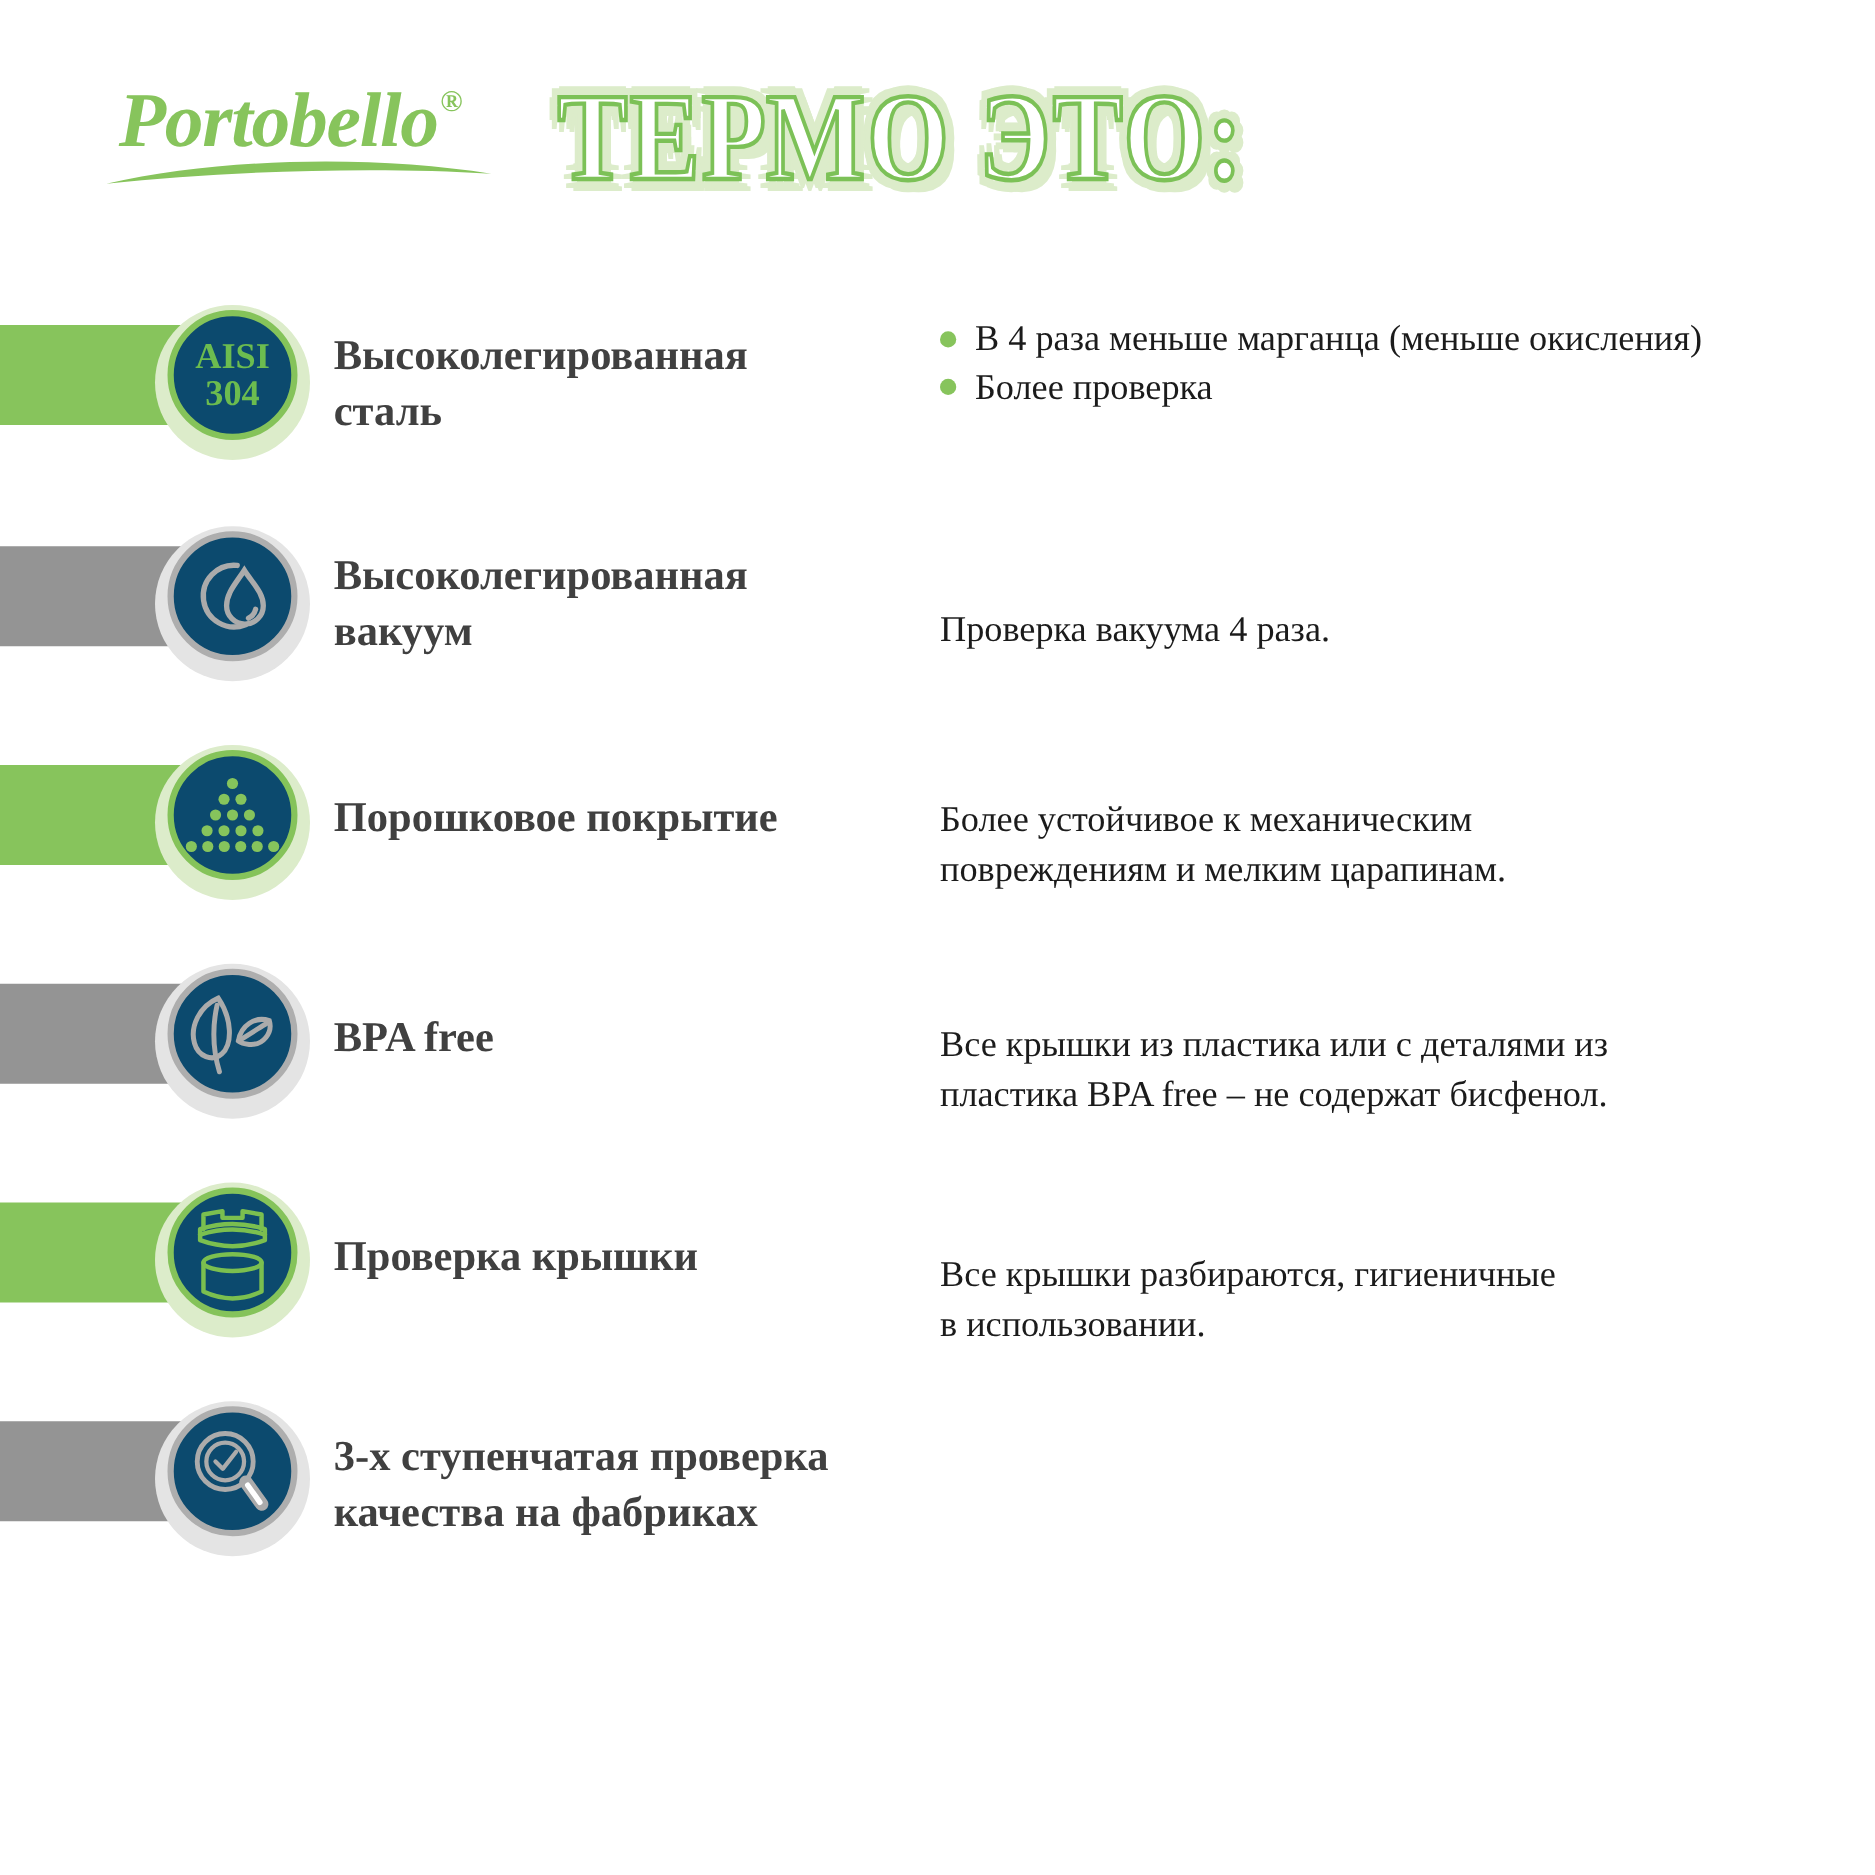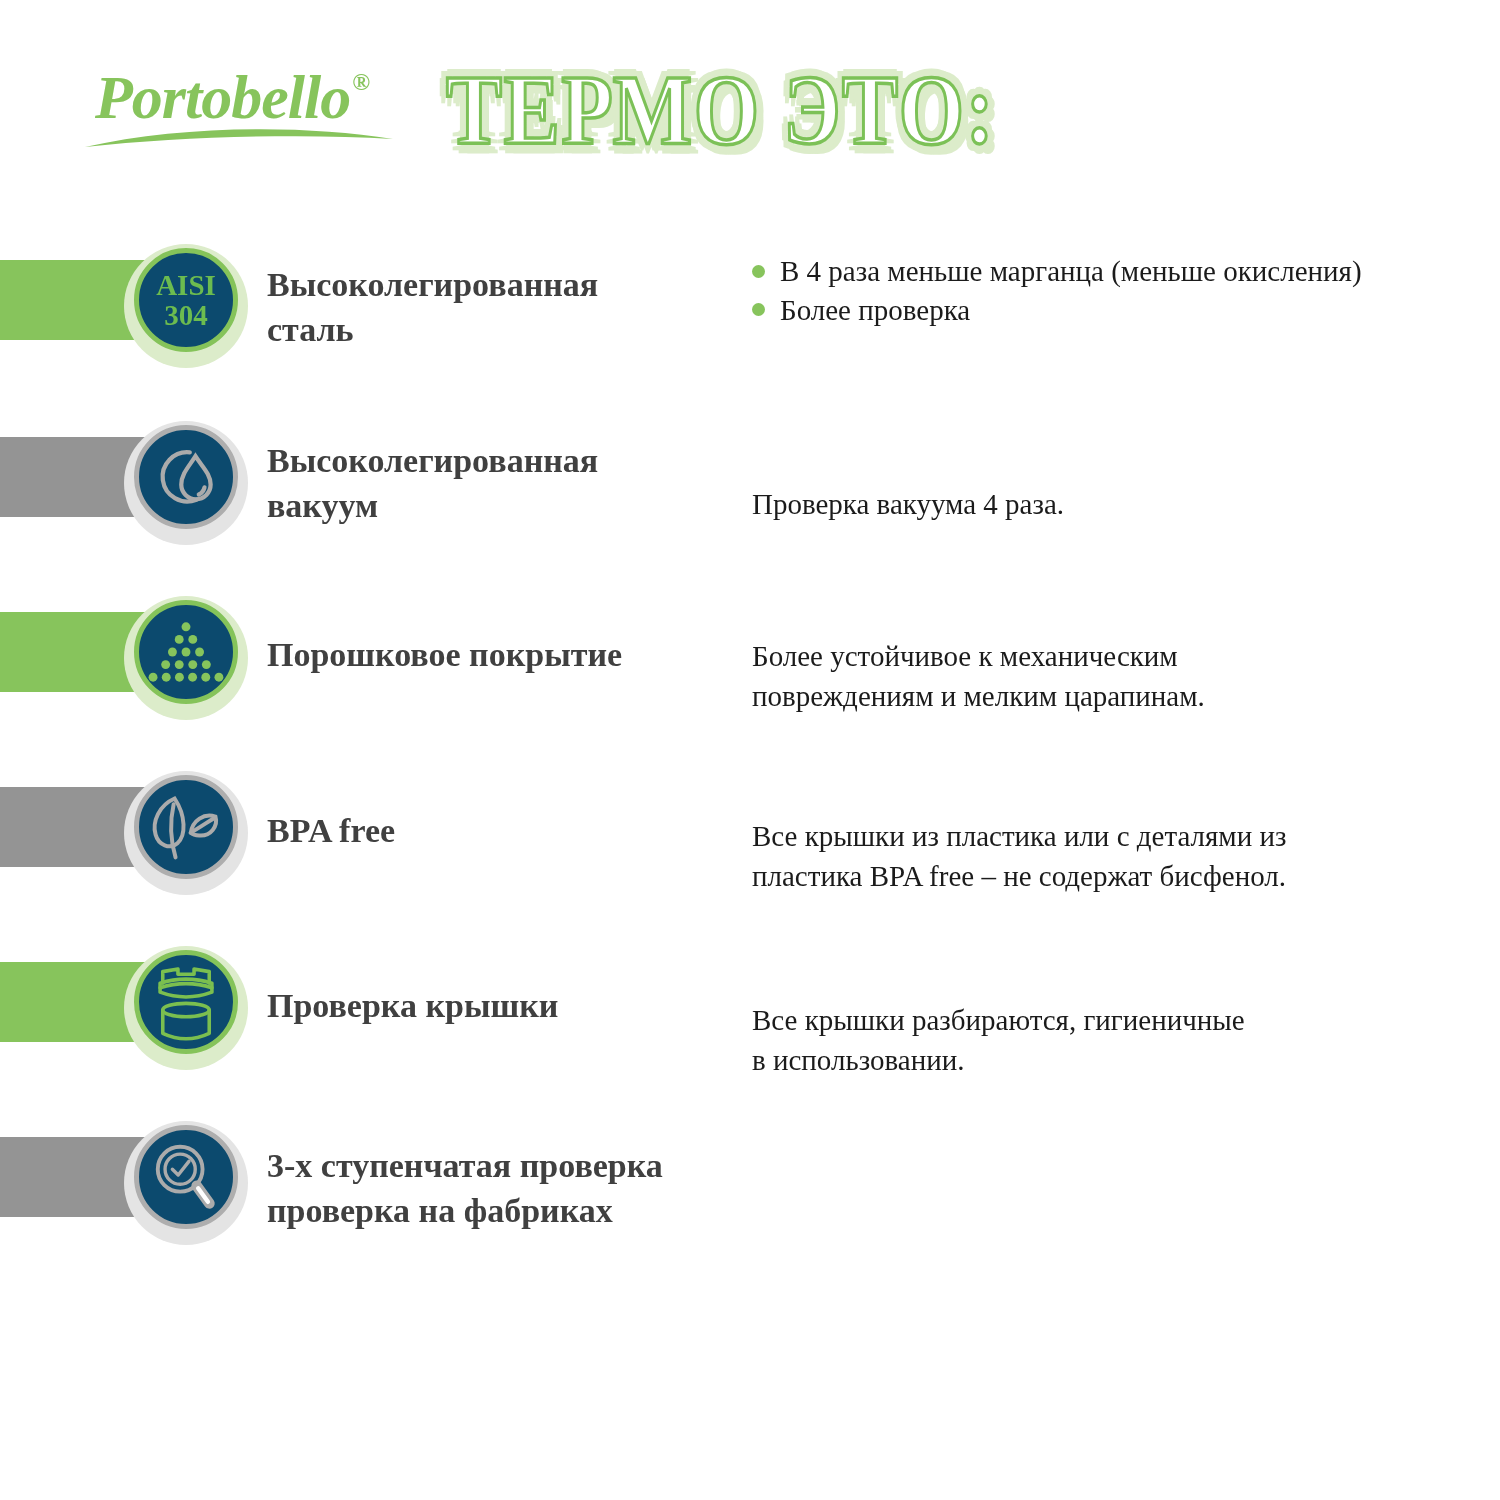--- a/index.html
+++ b/index.html
@@ -195,17 +195,17 @@
           <circle cx="32" cy="30" r="23" stroke-width="4"></circle>
           <circle cx="32" cy="30" r="15.5" stroke-width="3.5"></circle>
           <path d="M24 30 L30 36 L41 22" stroke-width="3.5"></path>
           <line x1="49" y1="47" x2="62" y2="65" stroke-width="11"></line>
         </g>
         <line x1="50.5" y1="49.5" x2="60.5" y2="63.5" stroke="#ffffff" stroke-width="4.5" stroke-linecap="round"></line>
       </svg>
     </div>
     <div class="title">
       <div>3-х ступенчатая проверка</div>
-      <div>проверка на фабриках</div>
+      <div>качества на фабриках</div>
     </div>
   </div>
 
 </div>
 
 </body></html>

